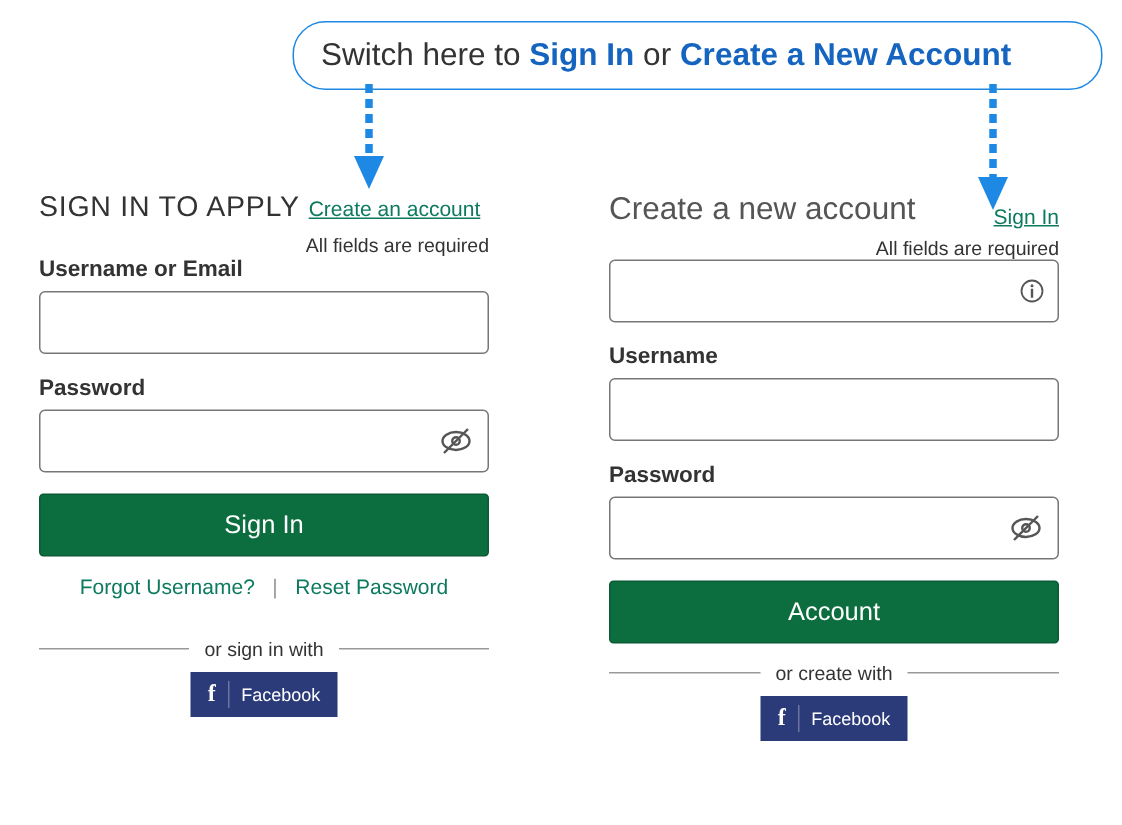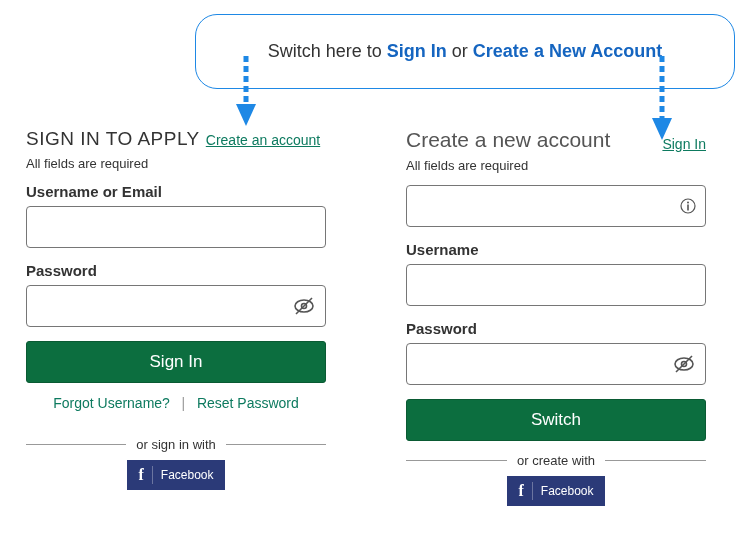--- a/index.html
+++ b/index.html
@@ -5,41 +5,40 @@
 * { box-sizing: border-box; margin: 0; padding: 0; }
 body { font-family: Arial, Helvetica, sans-serif; background: #fff; width: 748px; height: 550px; position: relative; }
 
 .callout {
   position: absolute;
   top: 14px;
   left: 195px;
   width: 540px;
   border: 1.5px solid #1e88e5;
   border-radius: 22px;
-  padding: 26px 18px;
+  padding: 10px 18px;
   background: #fff;
-  font-size: 18px;
+  font-size: 21px;
   color: #333;
-  text-align: center;
 }
 .callout .blue { color: #1565c0; font-weight: bold; }
 
 .arrow {
   position: absolute;
   width: 20px;
 }
 .arrow svg { display: block; }
 
 .panels { display: flex; position: absolute; top: 128px; left: 26px; gap: 80px; }
 .panel { width: 300px; }
 .panel-header { display: flex; align-items: baseline; gap: 6px; margin-bottom: 6px; }
 .signin-title { font-size: 19px; color: #333; letter-spacing: 0.5px; }
 .create-title { font-size: 21px; color: #555; }
 .header-link { color: #0d7a5f; text-decoration: underline; font-size: 14px; cursor: pointer; }
-.required-note { font-size: 13px; color: #333; margin-bottom: 12px; }
+.required-note { font-size: 13px; color: #333; margin-bottom: 0; text-align: right; }
 .field-label { font-size: 15px; font-weight: bold; color: #333; margin-bottom: 6px; display: block; }
 .field-input {
   width: 100%;
   height: 42px;
   border: 1px solid #767676;
   border-radius: 4px;
   padding: 0 10px;
   font-size: 15px;
   margin-bottom: 14px;
 }
@@ -160,21 +159,21 @@
       <input class="field-input" type="password" style="">
       <span class="eye-icon">
         <svg width="24" height="22" viewBox="0 0 24 22">
             <ellipse cx="12" cy="11" rx="9" ry="6" fill="none" stroke="#555" stroke-width="1.6"></ellipse>
             <circle cx="12" cy="11" r="2.5" fill="none" stroke="#555" stroke-width="1.6"></circle>
             <line x1="4" y1="19" x2="20" y2="3" stroke="#555" stroke-width="1.6"></line>
           </svg>
       </span>
     </div>
 
-    <button class="btn-primary">Switch</button>
+    <button class="btn-primary">Account</button>
 
     <div class="divider-row">
       <hr>
         <span>or create with</span>
         <hr>
     </div>
     <button class="fb-btn">
       <span class="f">f</span>
       <span>Facebook</span>
     </button>

